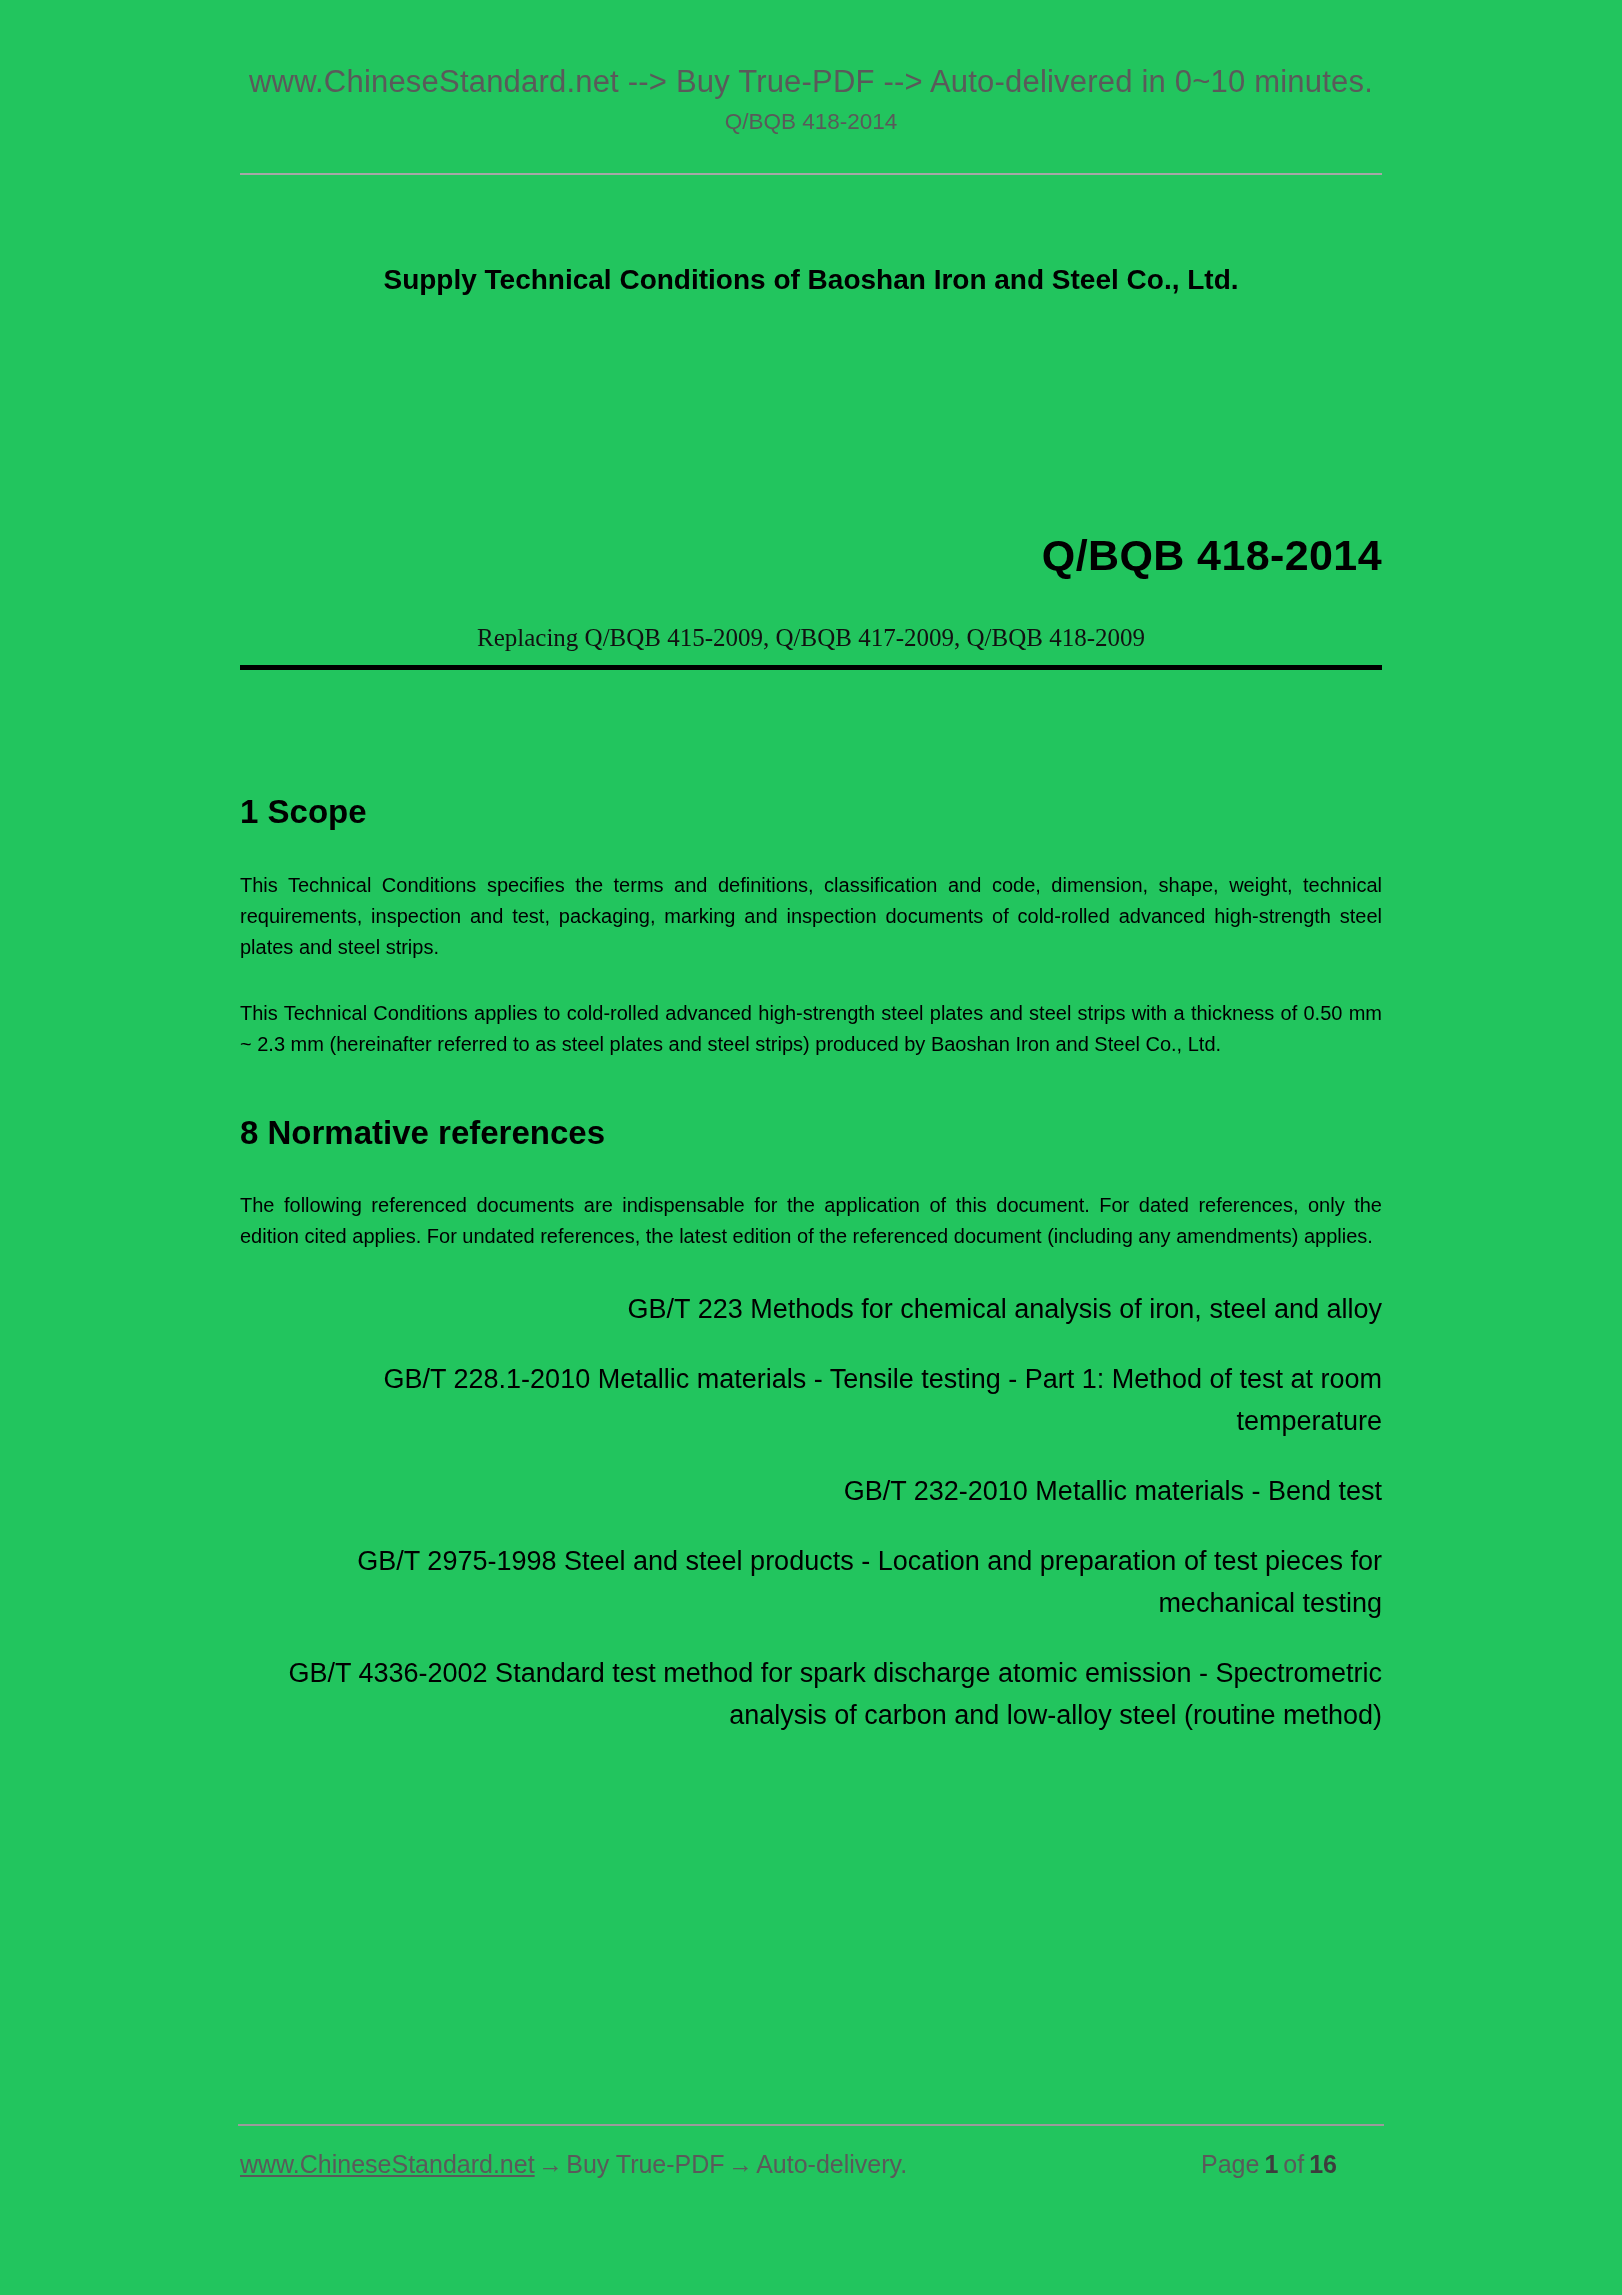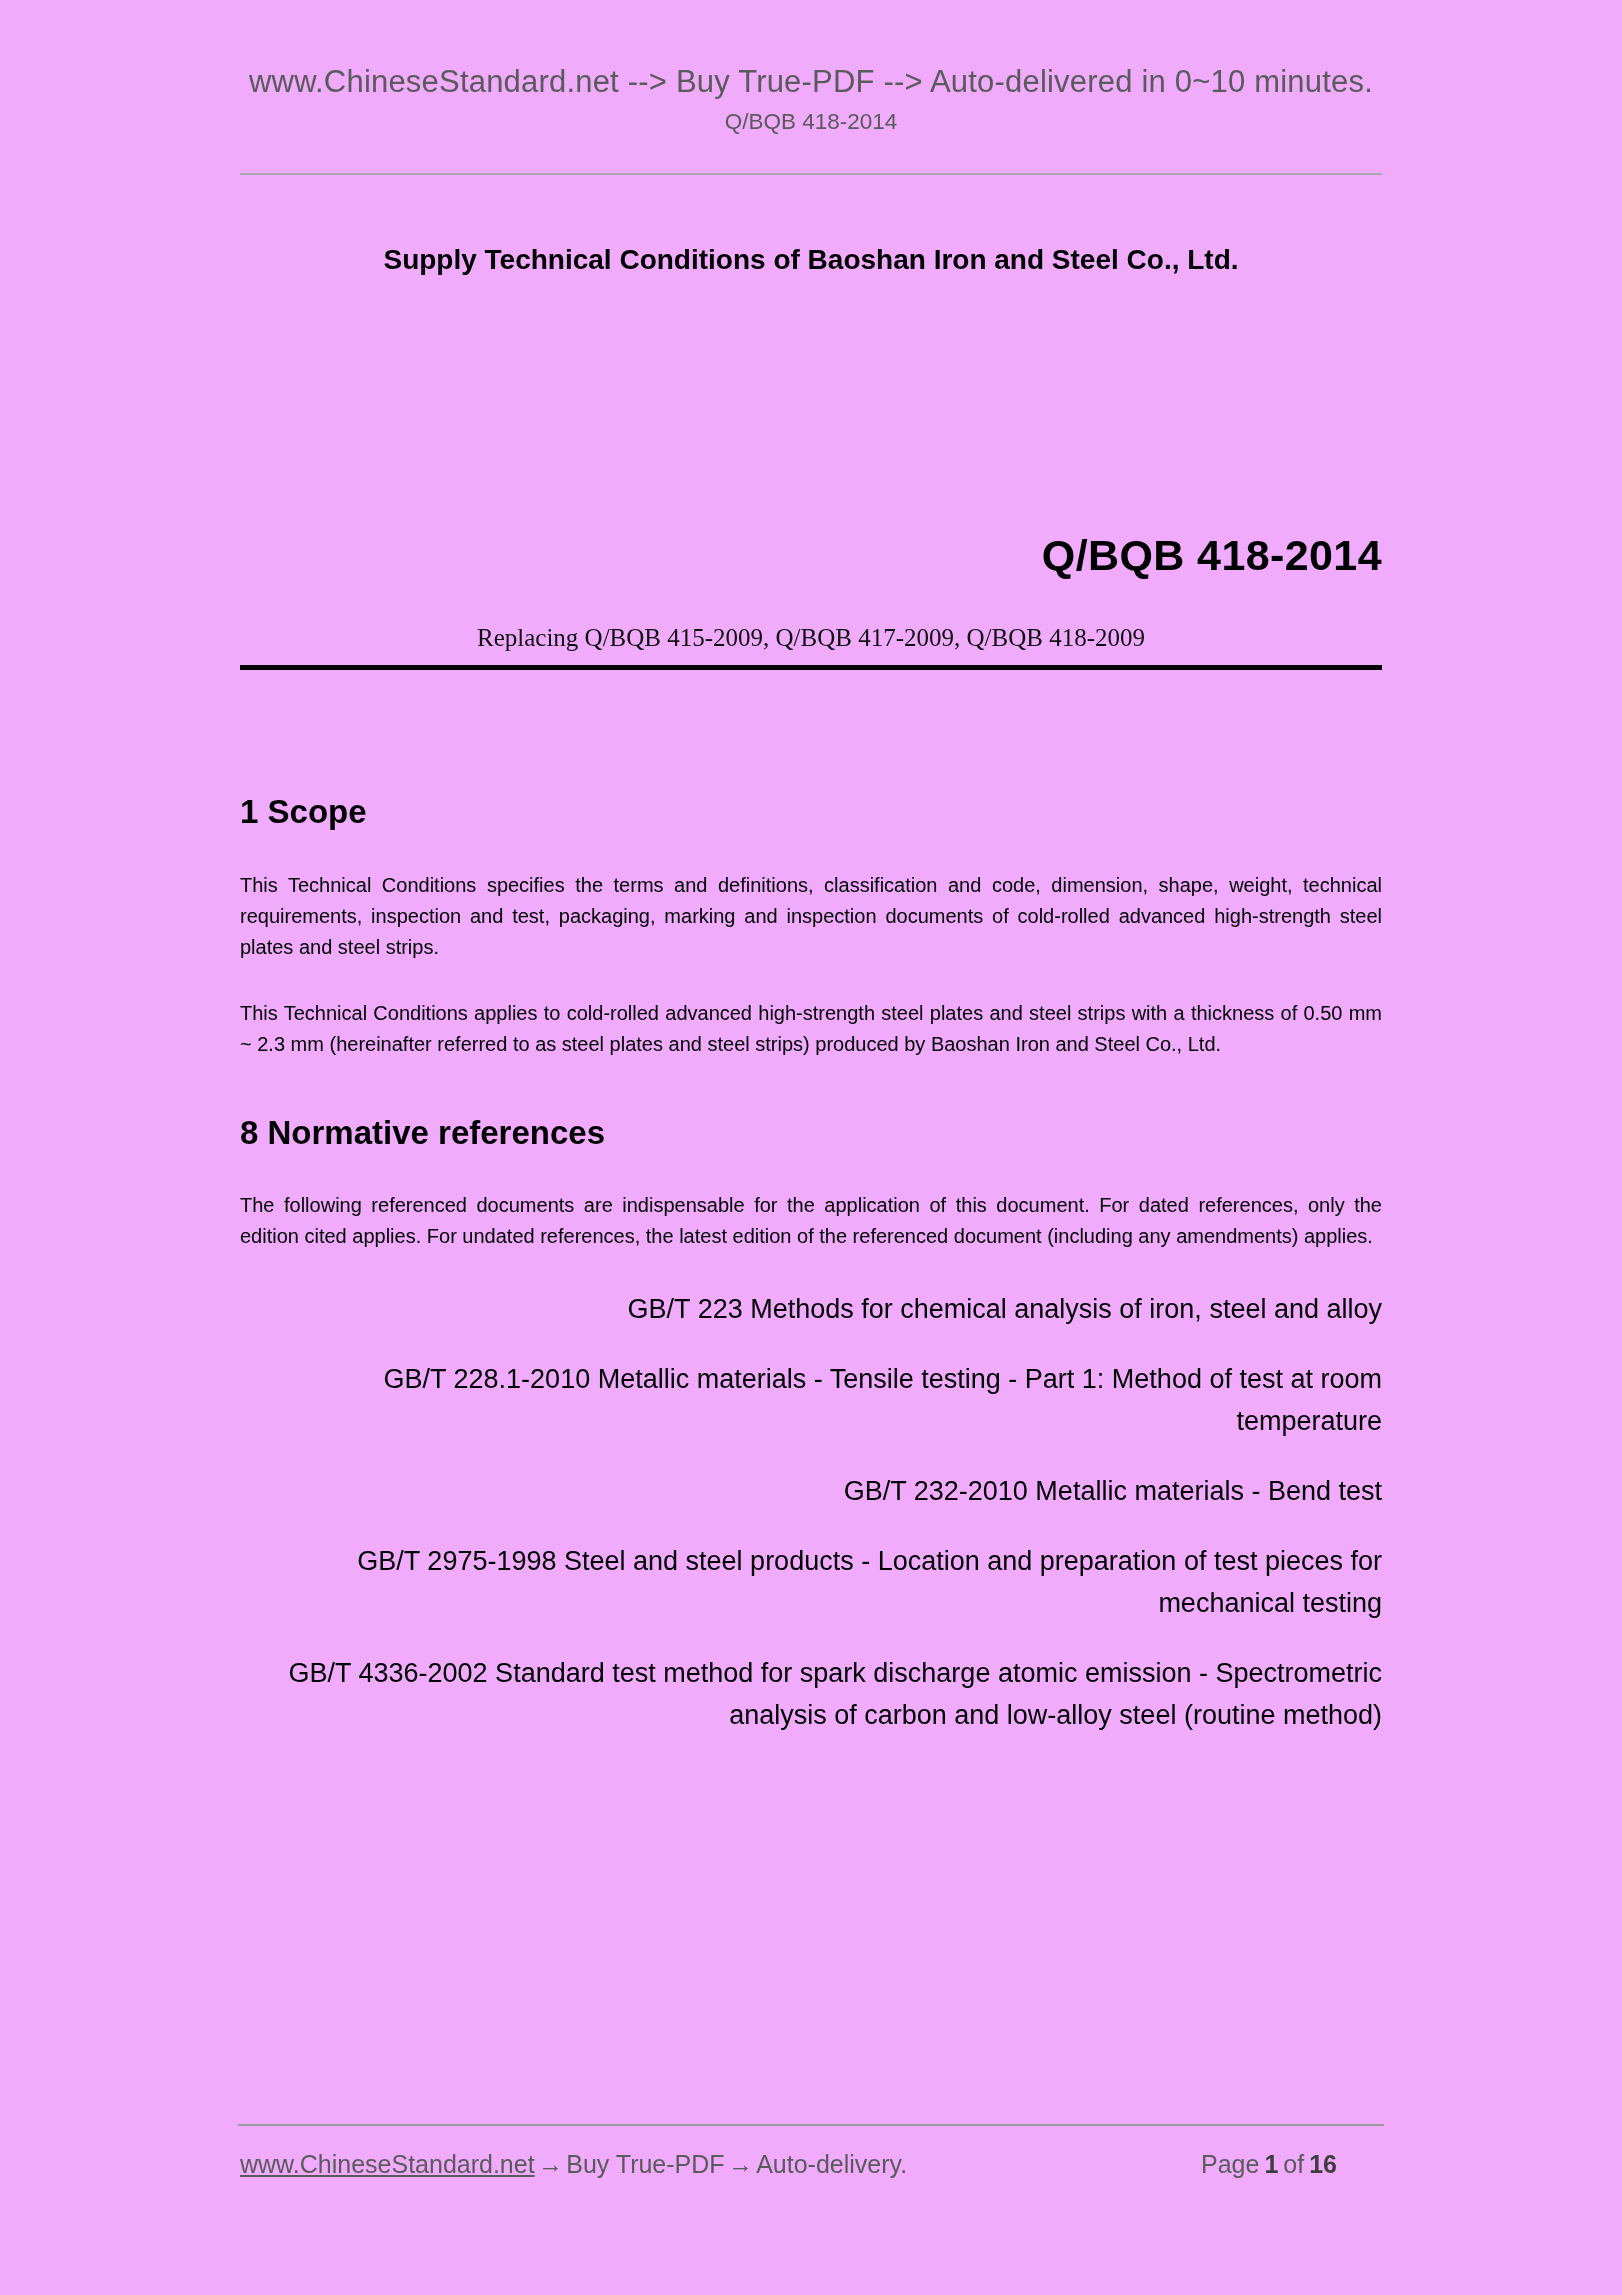--- a/index.html
+++ b/index.html
@@ -9,21 +9,21 @@
     background: #ffffff;
   }
   body {
     font-family: "Liberation Sans", sans-serif;
     color: #000000;
   }
   .page {
     position: relative;
     width: 1623px;
     height: 2295px;
-    background: #f0abfc;
+    background: #22c55e;
     margin: 0 auto;
     overflow: hidden;
     box-sizing: border-box;
   }
 
   
   .page-header {
     position: absolute;
     left: 240px;
     top: 62px;
@@ -58,20 +58,21 @@
     left: 240px;
     top: 242px;
     width: 1142px;
     text-align: center;
   }
   .doc-title-line {
     font-size: 28px;
     font-weight: bold;
     line-height: 1.3;
     color: #000;
+    margin-top: 20px;
   }
   .doc-title-line.second {
     margin-top: 33px;
   }
 
   
   .std-number {
     position: absolute;
     left: 240px;
     top: 531px;

